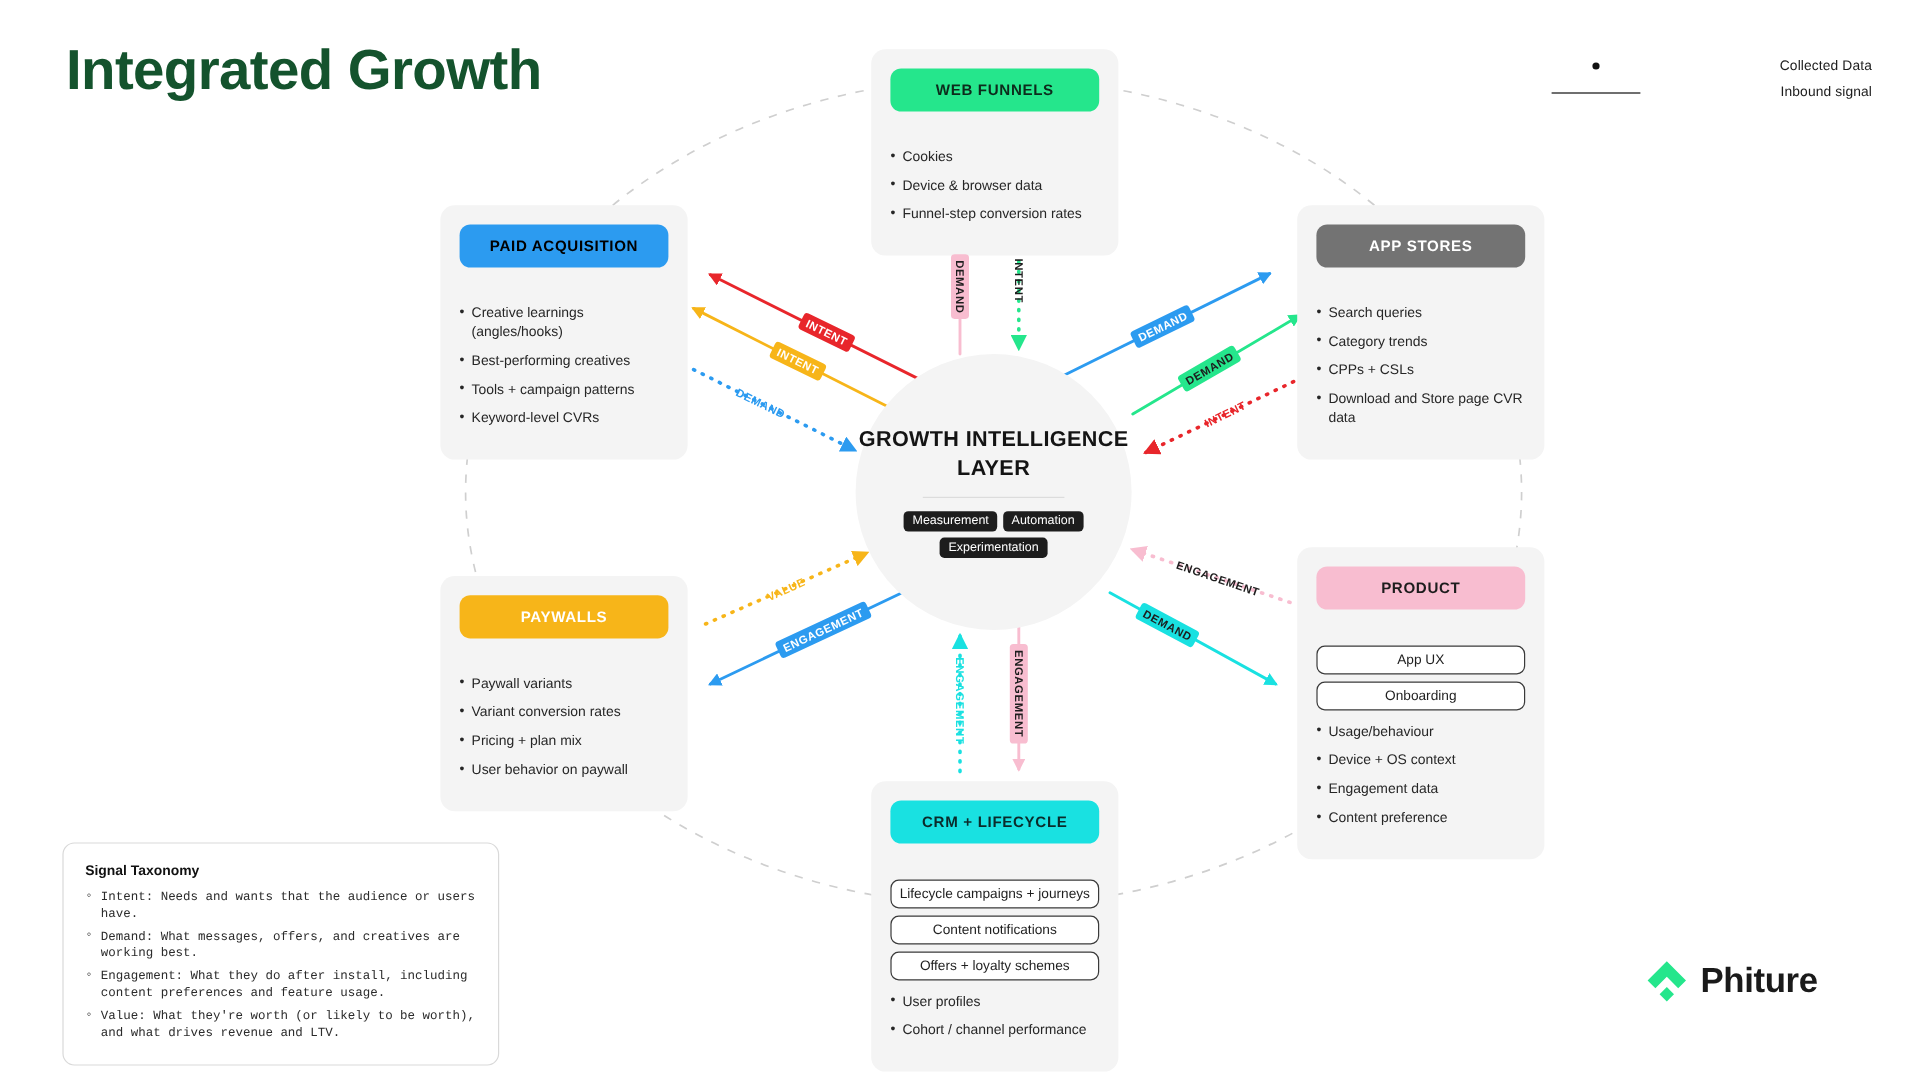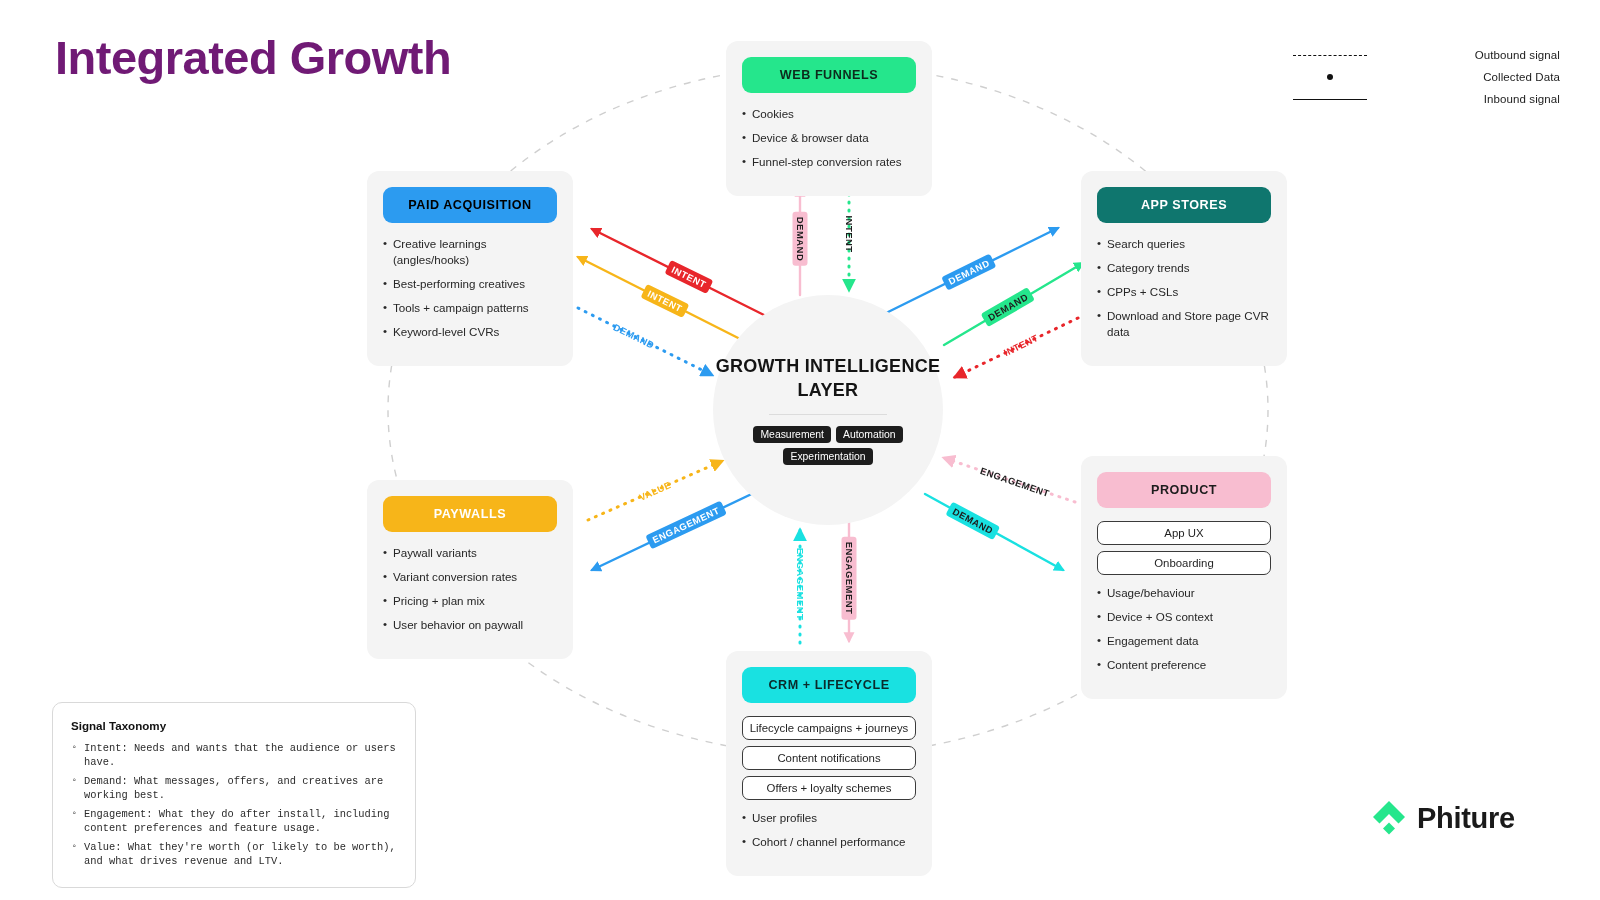--- a/index.html
+++ b/index.html
@@ -4,36 +4,36 @@
 <style>
   html,body{margin:0;padding:0;background:#ffffff;}
   body{width:1600px;height:900px;position:relative;overflow:hidden;
        font-family:"Liberation Sans","DejaVu Sans",sans-serif;color:#1c1c1c;}
   #stage{position:absolute;left:0;top:0;width:1600px;height:900px;}
   #ringsvg{position:absolute;left:0;top:0;width:1600px;height:900px;}
   #arrowsvg{position:absolute;left:0;top:0;width:1600px;height:900px;}
 
   
   .title{position:absolute;left:55px;top:32px;width:420px;
-         font-size:47px;line-height:1.12;font-weight:800;letter-spacing:-0.5px;color:#701a75;}
+         font-size:47px;line-height:1.12;font-weight:800;letter-spacing:-0.5px;color:#14532d;}
 
   
   .legend{position:absolute;left:1290px;top:44px;width:270px;}
   .legend-row{display:flex;align-items:center;height:22px;margin-bottom:0px;}
   .legend-key{width:80px;display:flex;align-items:center;justify-content:center;}
   .legend-label{flex:1;text-align:right;font-size:11.5px;color:#1c1c1c;letter-spacing:.1px;}
   .lk-dashed{width:74px;height:0;border-top:1.6px dashed #111;}
   .lk-solid{width:74px;height:0;border-top:1.6px solid #111;}
   .lk-dot{width:6px;height:6px;border-radius:50%;background:#111;}
 
   
   .card{position:absolute;background:#f4f4f4;border-radius:12px;box-sizing:border-box;
         padding:16px 16px 18px 16px;}
   .chead{border-radius:9px;text-align:center;font-size:12.6px;font-weight:800;
-         letter-spacing:.55px;padding:11px 6px;margin-bottom:13px;}
+         letter-spacing:.55px;padding:11px 6px;margin-bottom:30px;}
   .bullets{margin:0;padding:0;list-style:none;}
   .bullets li{font-size:11.6px;line-height:1.38;color:#262626;margin-bottom:8px;
               padding-left:10px;position:relative;}
   .bullets li:before{content:"\2022";position:absolute;left:0;top:-1px;color:#262626;}
   .subpill{border:1.3px solid #3a3a3a;border-radius:7px;background:#fff;text-align:center;
            font-size:11.4px;color:#1f1f1f;padding:5px 4px;margin-bottom:6px;}
   .subwrap{margin-bottom:10px;}
 
   
   .hub{position:absolute;left:713px;top:295px;width:230px;height:230px;border-radius:50%;
@@ -109,26 +109,20 @@
       <line x1="925" y1="494" x2="1063" y2="570" stroke="#19E1E1" stroke-width="2.4" stroke-linecap="round" marker-end="url(#h19E1E1)"></line>
       <line x1="800" y1="643" x2="800" y2="530" stroke="#19E1E1" stroke-width="3" stroke-linecap="round" stroke-dasharray="1 7" marker-end="url(#h19E1E1)"></line>
       <line x1="849" y1="520" x2="849" y2="641" stroke="#F8BDD0" stroke-width="2.4" stroke-linecap="round" marker-end="url(#hF8BDD0)"></line>
     </svg>
 
   <div class="title">Integrated Growth</div>
 
   <div class="legend">
     <div class="legend-row">
       <div class="legend-key">
-          <div class="lk-dashed"></div>
-        </div>
-      <div class="legend-label">Outbound signal</div>
-    </div>
-    <div class="legend-row">
-      <div class="legend-key">
           <div class="lk-dot"></div>
         </div>
       <div class="legend-label">Collected Data</div>
     </div>
     <div class="legend-row">
       <div class="legend-key">
           <div class="lk-solid"></div>
         </div>
       <div class="legend-label">Inbound signal</div>
     </div>
@@ -147,21 +141,21 @@
     <div class="chead" style="background: rgb(44, 155, 240); color: #000000;">PAID ACQUISITION</div>
     <ul class="bullets">
       <li>Creative learnings (angles/hooks)</li>
       <li>Best-performing creatives</li>
       <li>Tools + campaign patterns</li>
       <li>Keyword-level CVRs</li>
     </ul>
   </div>
 
   <div class="card" style="left:1081px;top:171px;width:206px;">
-    <div class="chead" style="background: #0f766e; color: rgb(255, 255, 255);">APP STORES</div>
+    <div class="chead" style="background: #737373; color: rgb(255, 255, 255);">APP STORES</div>
     <ul class="bullets">
       <li>Search queries</li>
       <li>Category trends</li>
       <li>CPPs + CSLs</li>
       <li>Download and Store page CVR data</li>
     </ul>
   </div>
 
   <div class="card" style="left:367px;top:480px;width:206px;">
     <div class="chead" style="background: rgb(247, 181, 25); color: rgb(255, 255, 255);">PAYWALLS</div>

